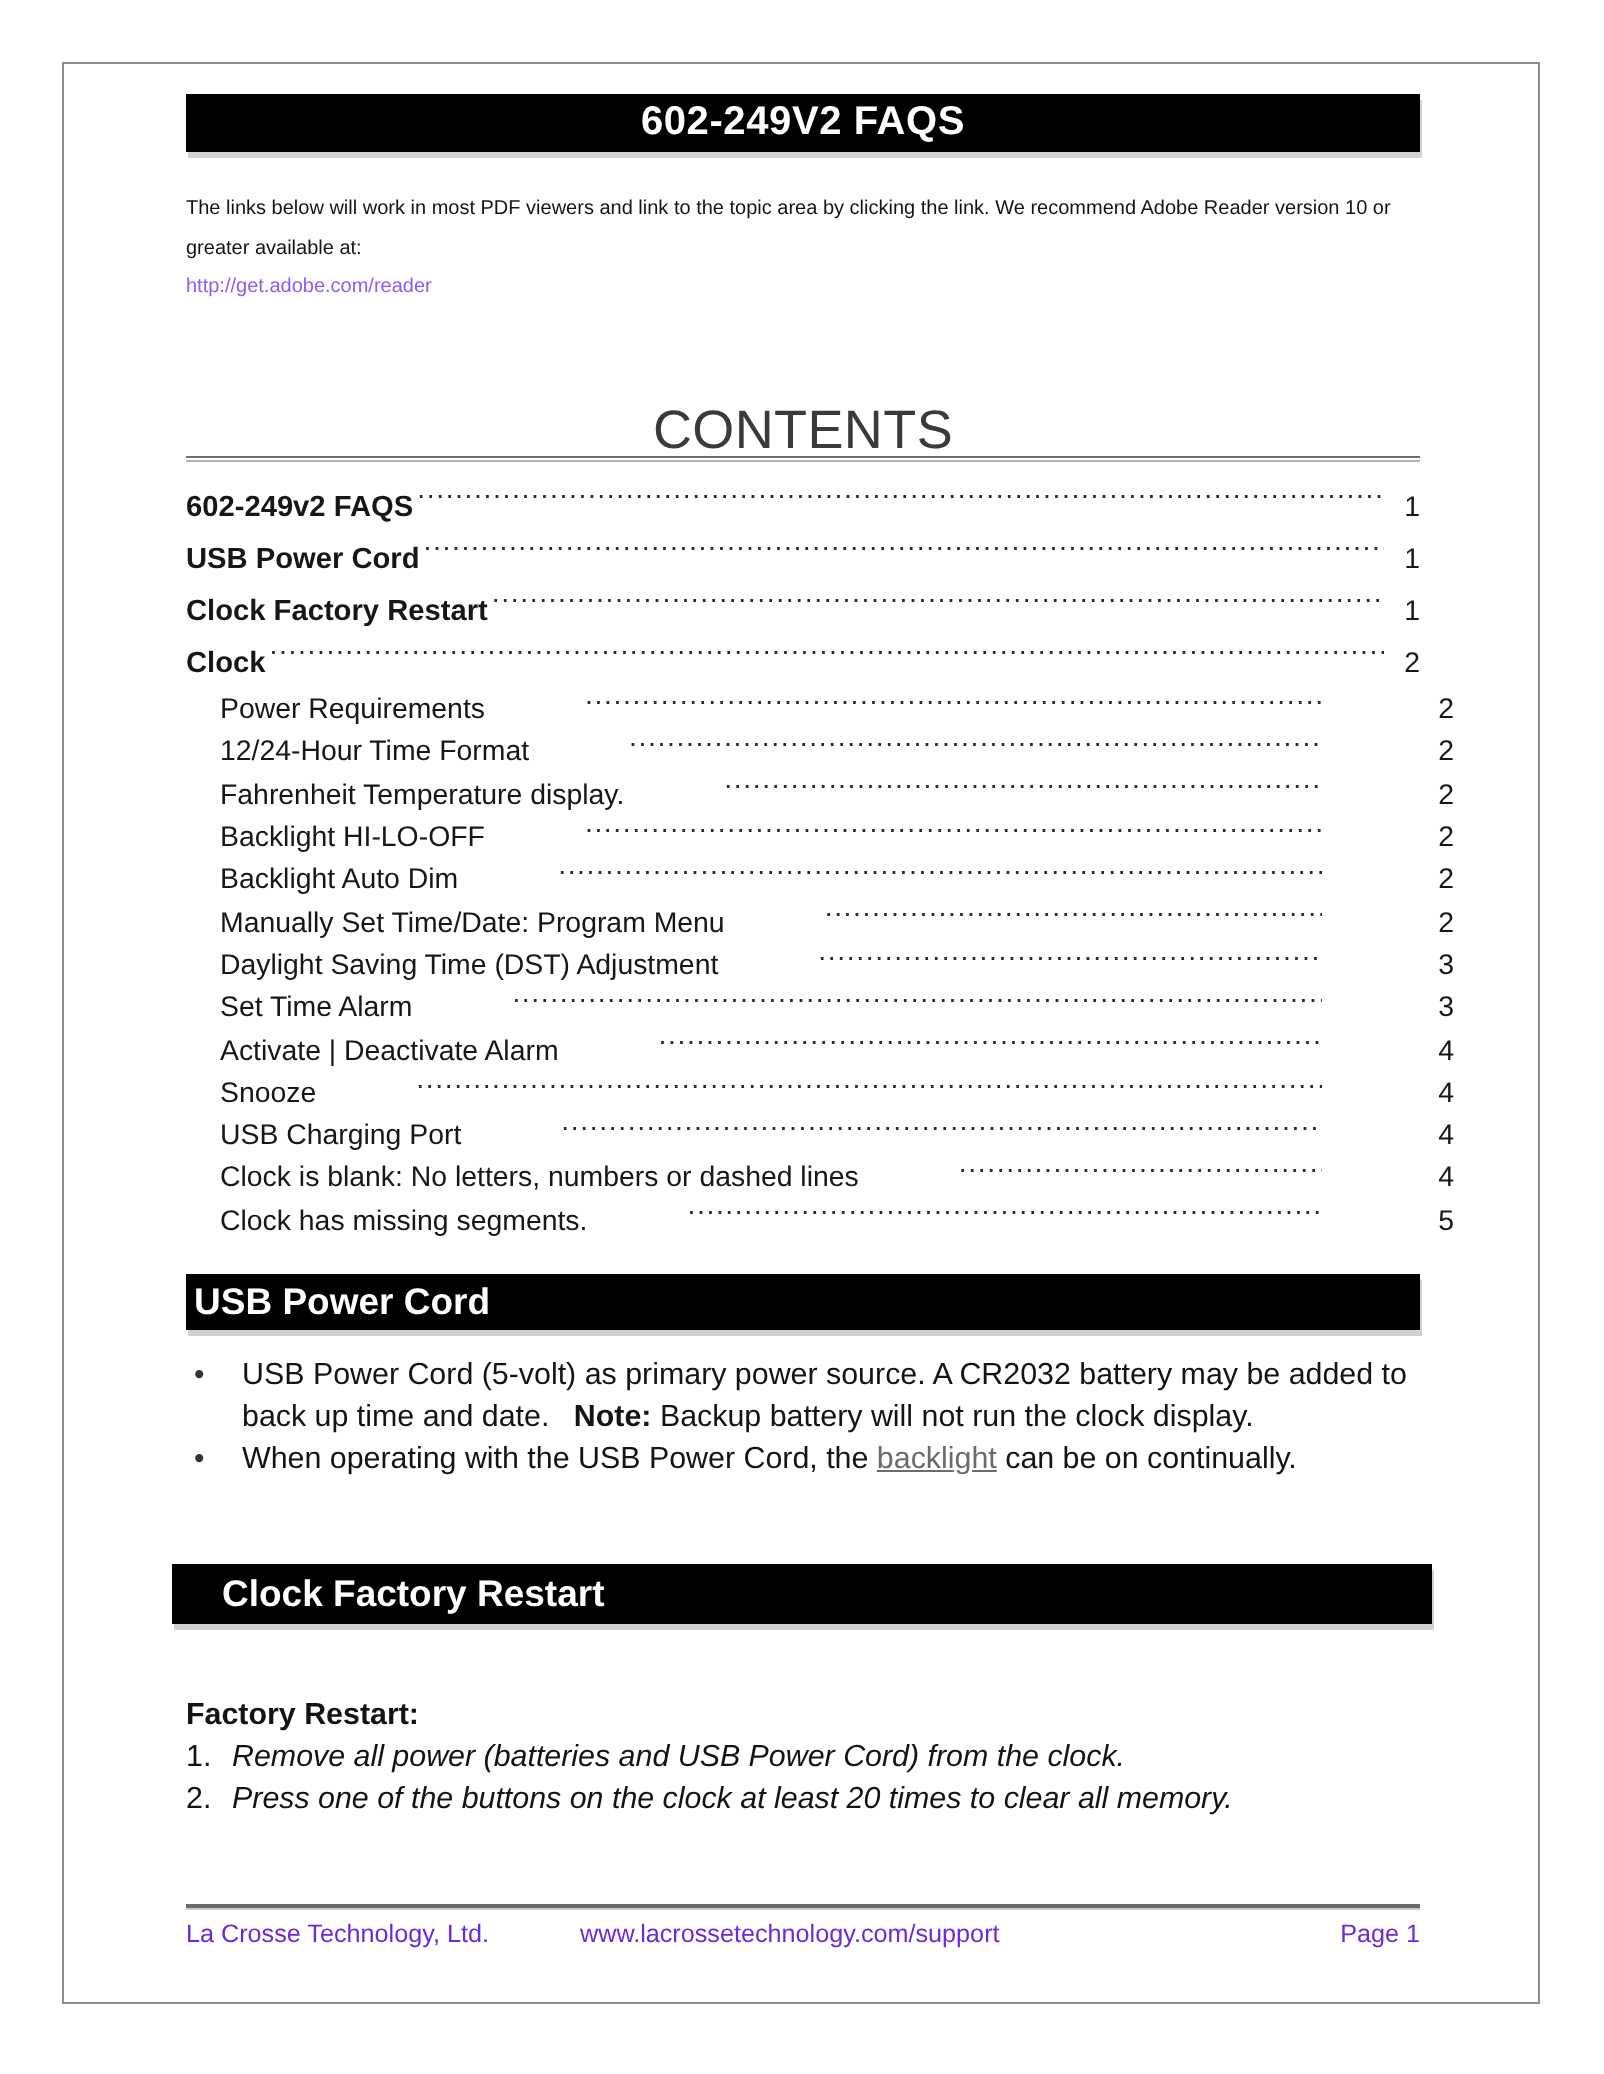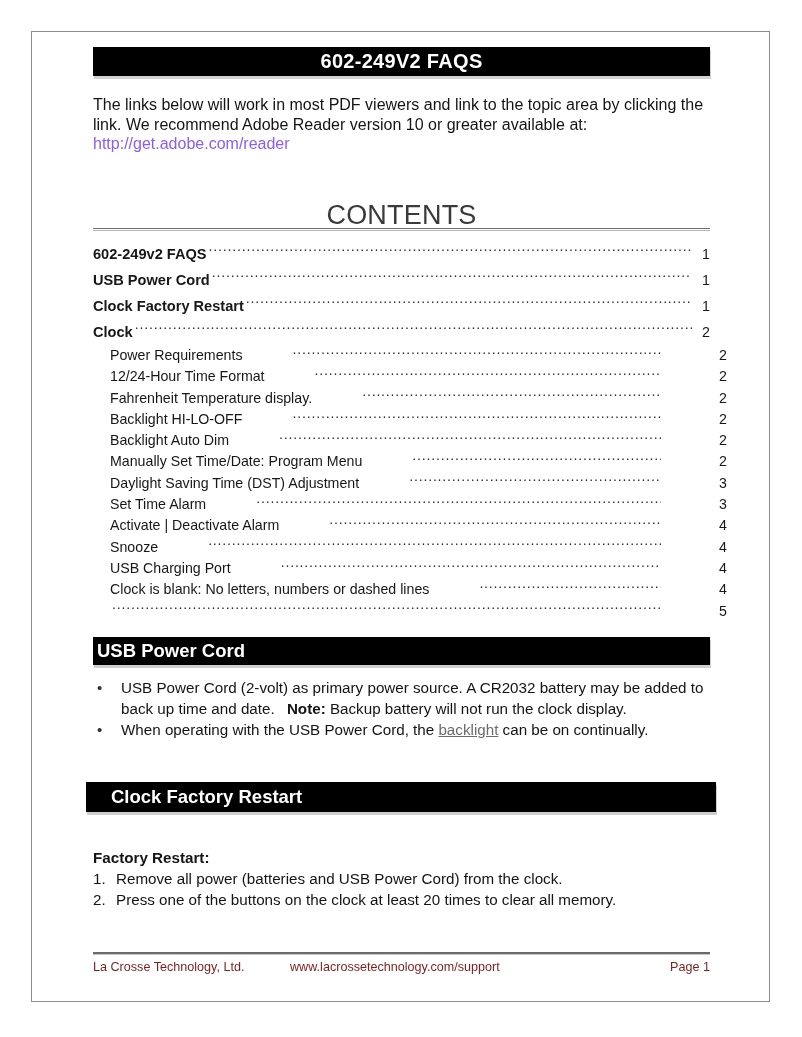--- a/index.html
+++ b/index.html
@@ -55,21 +55,21 @@
     line-height: 29px;
     letter-spacing: 0.3px;
   }
 
   
   .intro {
     position: absolute;
     left: 61px;
     top: 63px;
     width: 620px;
-    font-size: 16px;
+    font-size: 10px;
     line-height: 19.5px;
     color: #141414;
   }
   .intro .url {
     color: #8b5cf6;
     display: block;
   }
 
   
   .contents-heading {
@@ -238,42 +238,42 @@
     margin-top: 21px;
   }
   .ol-row {
     display: flex;
     align-items: flex-start;
   }
   .ol-num {
     flex: 0 0 auto;
     width: 23px;
   }
-  .ol-text { flex: 1 1 auto; }
+  .ol-text { flex: 1 1 auto; font-style: italic; }
 
   
   .footer-rule {
     position: absolute;
     left: 61px;
     top: 920px;
     width: 617px;
     height: 3px;
   }
   .footer-rule .fr1 { height: 2px; background: #6b6b6b; }
   .footer-rule .fr2 { height: 1px; background: #c8c8c8; }
 
   .footer {
     position: absolute;
     left: 61px;
     top: 928px;
     width: 617px;
     height: 20px;
     font-family: "Liberation Sans", sans-serif;
     font-size: 12.6px;
-    color: #7f1d1d;
+    color: #6d28d9;
   }
   .footer .f-left { position: absolute; left: 0; top: 0; }
   .footer .f-center { position: absolute; left: 197px; top: 0; }
   .footer .f-right { position: absolute; right: 0; top: 0; }
 </style>
 </head>
 <body>
 
 <div id="page-sheet">
   <div id="page-body">
@@ -369,34 +369,35 @@
           <span class="toc-label">USB Charging Port</span>
           <span class="toc-leader"></span>
           <span class="toc-page">4</span>
         </div>
         <div class="toc-row level2">
           <span class="toc-label">Clock is blank: No letters, numbers or dashed lines</span>
           <span class="toc-leader"></span>
           <span class="toc-page">4</span>
         </div>
         <div class="toc-row level2">
+          <span class="toc-label">Clock has missing segments.</span>
           <span class="toc-leader"></span>
           <span class="toc-page">5</span>
         </div>
       </div>
 
     <div class="section-banner" id="banner-usb">
       <div class="sec-text">USB Power Cord</div>
     </div>
 
     <div class="sec-body" id="usb-body">
       <div class="bullet-item">
         <span class="bullet-dot">•</span>
         <span class="bullet-text">
-          <span>USB Power Cord (2-volt) as primary power source. A CR2032 battery may be added</span>
+          <span>USB Power Cord (5-volt) as primary power source. A CR2032 battery may be added</span>
           <span>to back up time and date.</span>
           <span class="note-line">
             <span class="note-label">Note:</span><span> Backup battery will not run the clock display.</span>
           </span>
         </span>
       </div>
       <div class="bullet-item">
         <span class="bullet-dot">•</span>
         <span class="bullet-text"><span>When operating with the USB Power Cord, the </span><span class="softlink">backlight</span><span> can be on continually.</span></span>
         </div>

